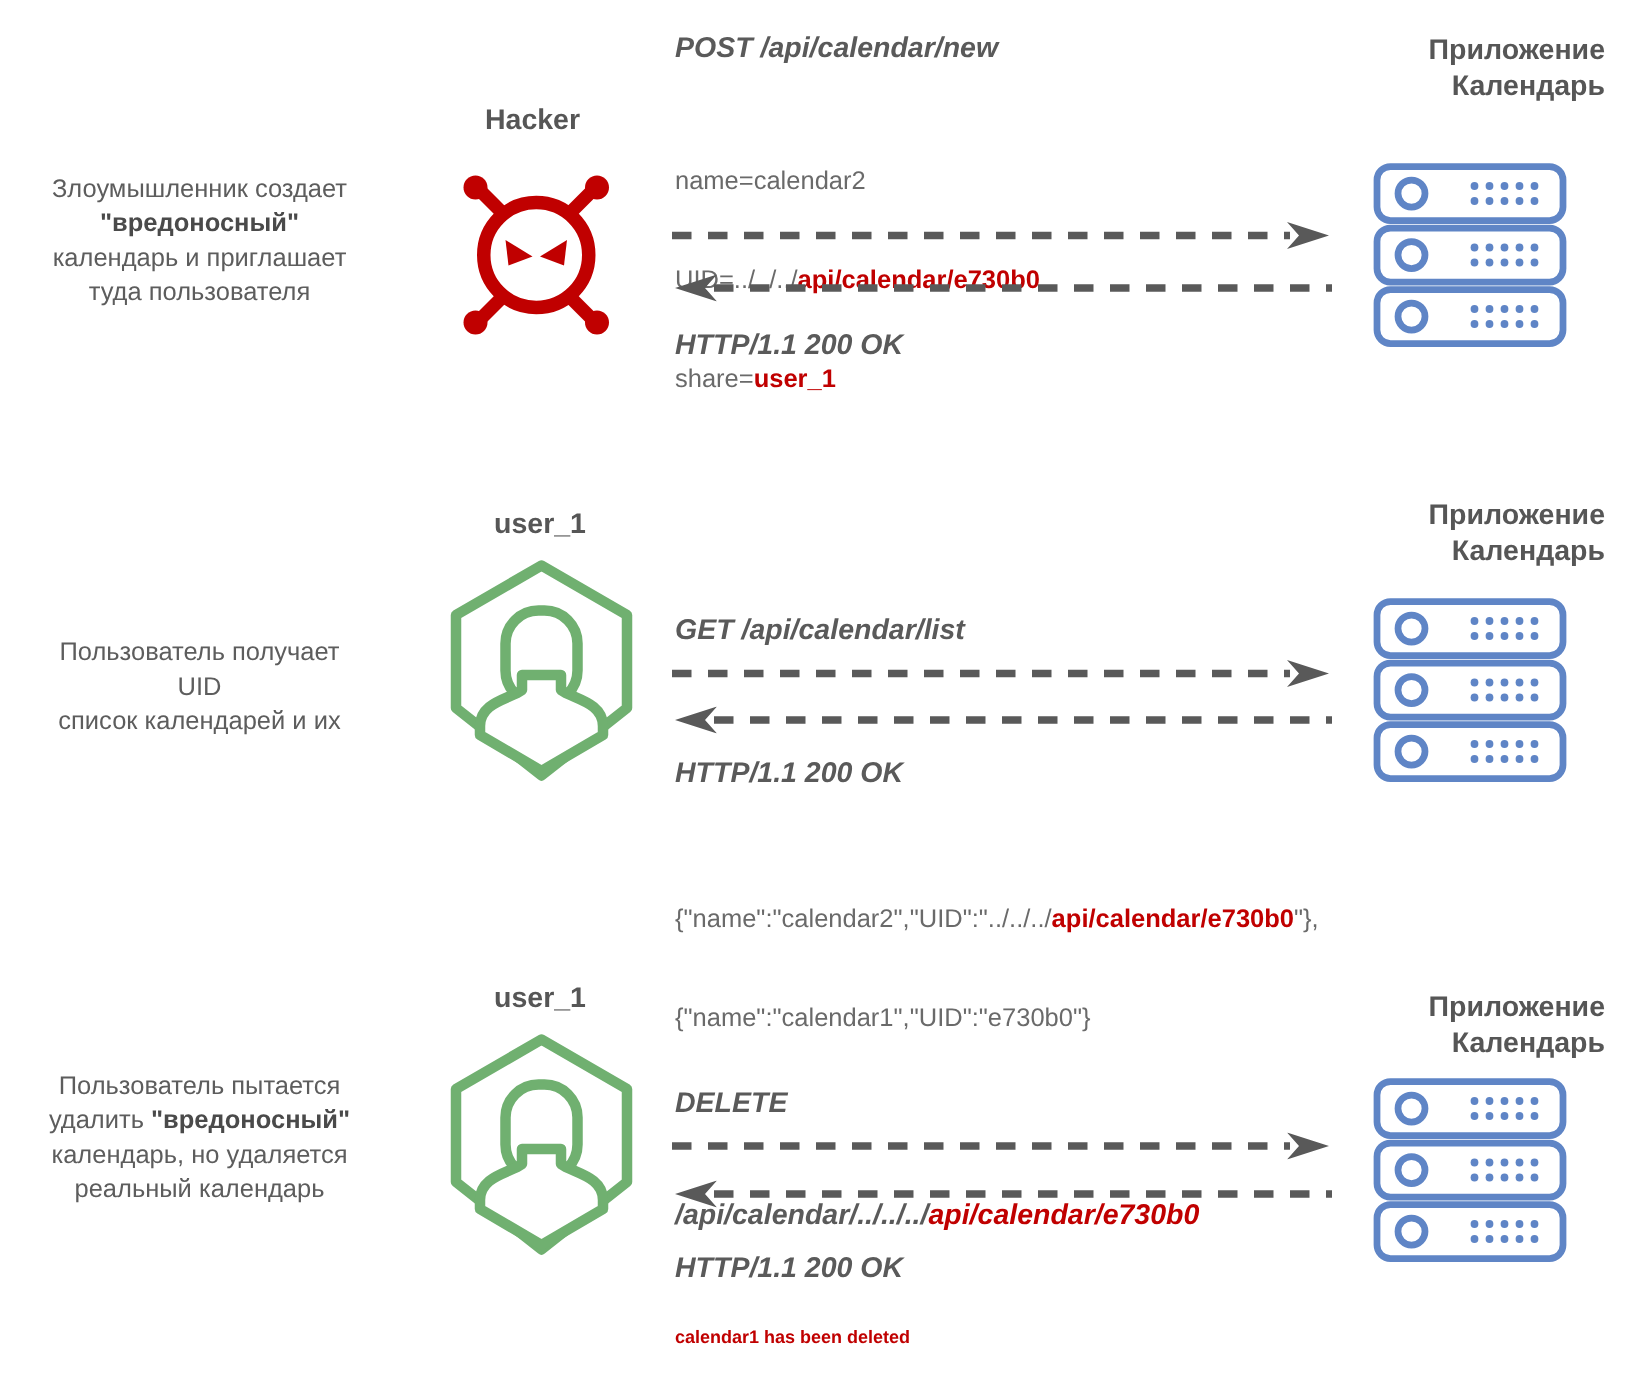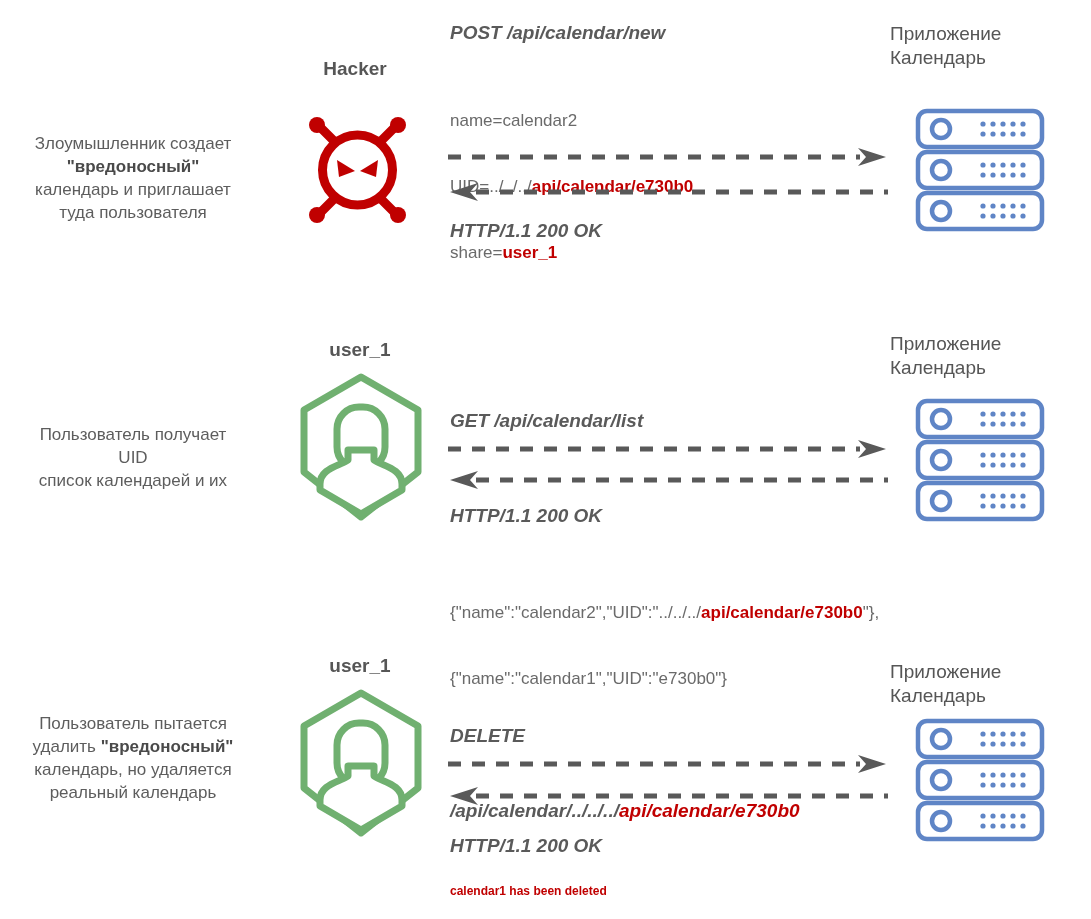--- a/index.html
+++ b/index.html
@@ -58,44 +58,44 @@
   .red { color: #c00000; font-weight: bold; }
   .redline {
     color: #c00000;
     font-weight: bold;
     font-size: 12px;
   }
 
   
   .server-label {
     width: 180px;
-    text-align: left;
+    text-align: right;
     font-size: 19px;
-    font-weight: normal;
+    font-weight: bold;
     color: #565656;
     line-height: 24px;
     white-space: pre-line;
   }
 
   
   .arrow-svg { display: block; }
 </style>
 </head>
 <body>
 
 <div id="canvas">
 
-  <div class="abs desc" style="top:114px;margin-top:18px;">
+  <div class="abs desc" style="top:114px;">
     <div>Злоумышленник создает</div>
     <div><b>"вредоносный"</b></div>
     <div>календарь и приглашает</div>
     <div>туда пользователя</div>
   </div>
 
-  <div class="abs actor-label" style="top:58px; left:275px;text-align:center;">Hacker</div>
+  <div class="abs actor-label" style="top:70px; left:275px;text-align:center;">Hacker</div>
 
   <div class="abs" style="top:105px; left:295px;">
     <svg width="125" height="130" viewBox="0 0 125 130" aria-hidden="true">
       <g stroke="#c00000" stroke-width="9" stroke-linecap="round" fill="none">
         <line x1="25" y1="22" x2="48" y2="45"></line>
         <line x1="100" y1="22" x2="77" y2="45"></line>
         <line x1="25" y1="108" x2="48" y2="85"></line>
         <line x1="100" y1="108" x2="77" y2="85"></line>
       </g>
       <g fill="#c00000">

